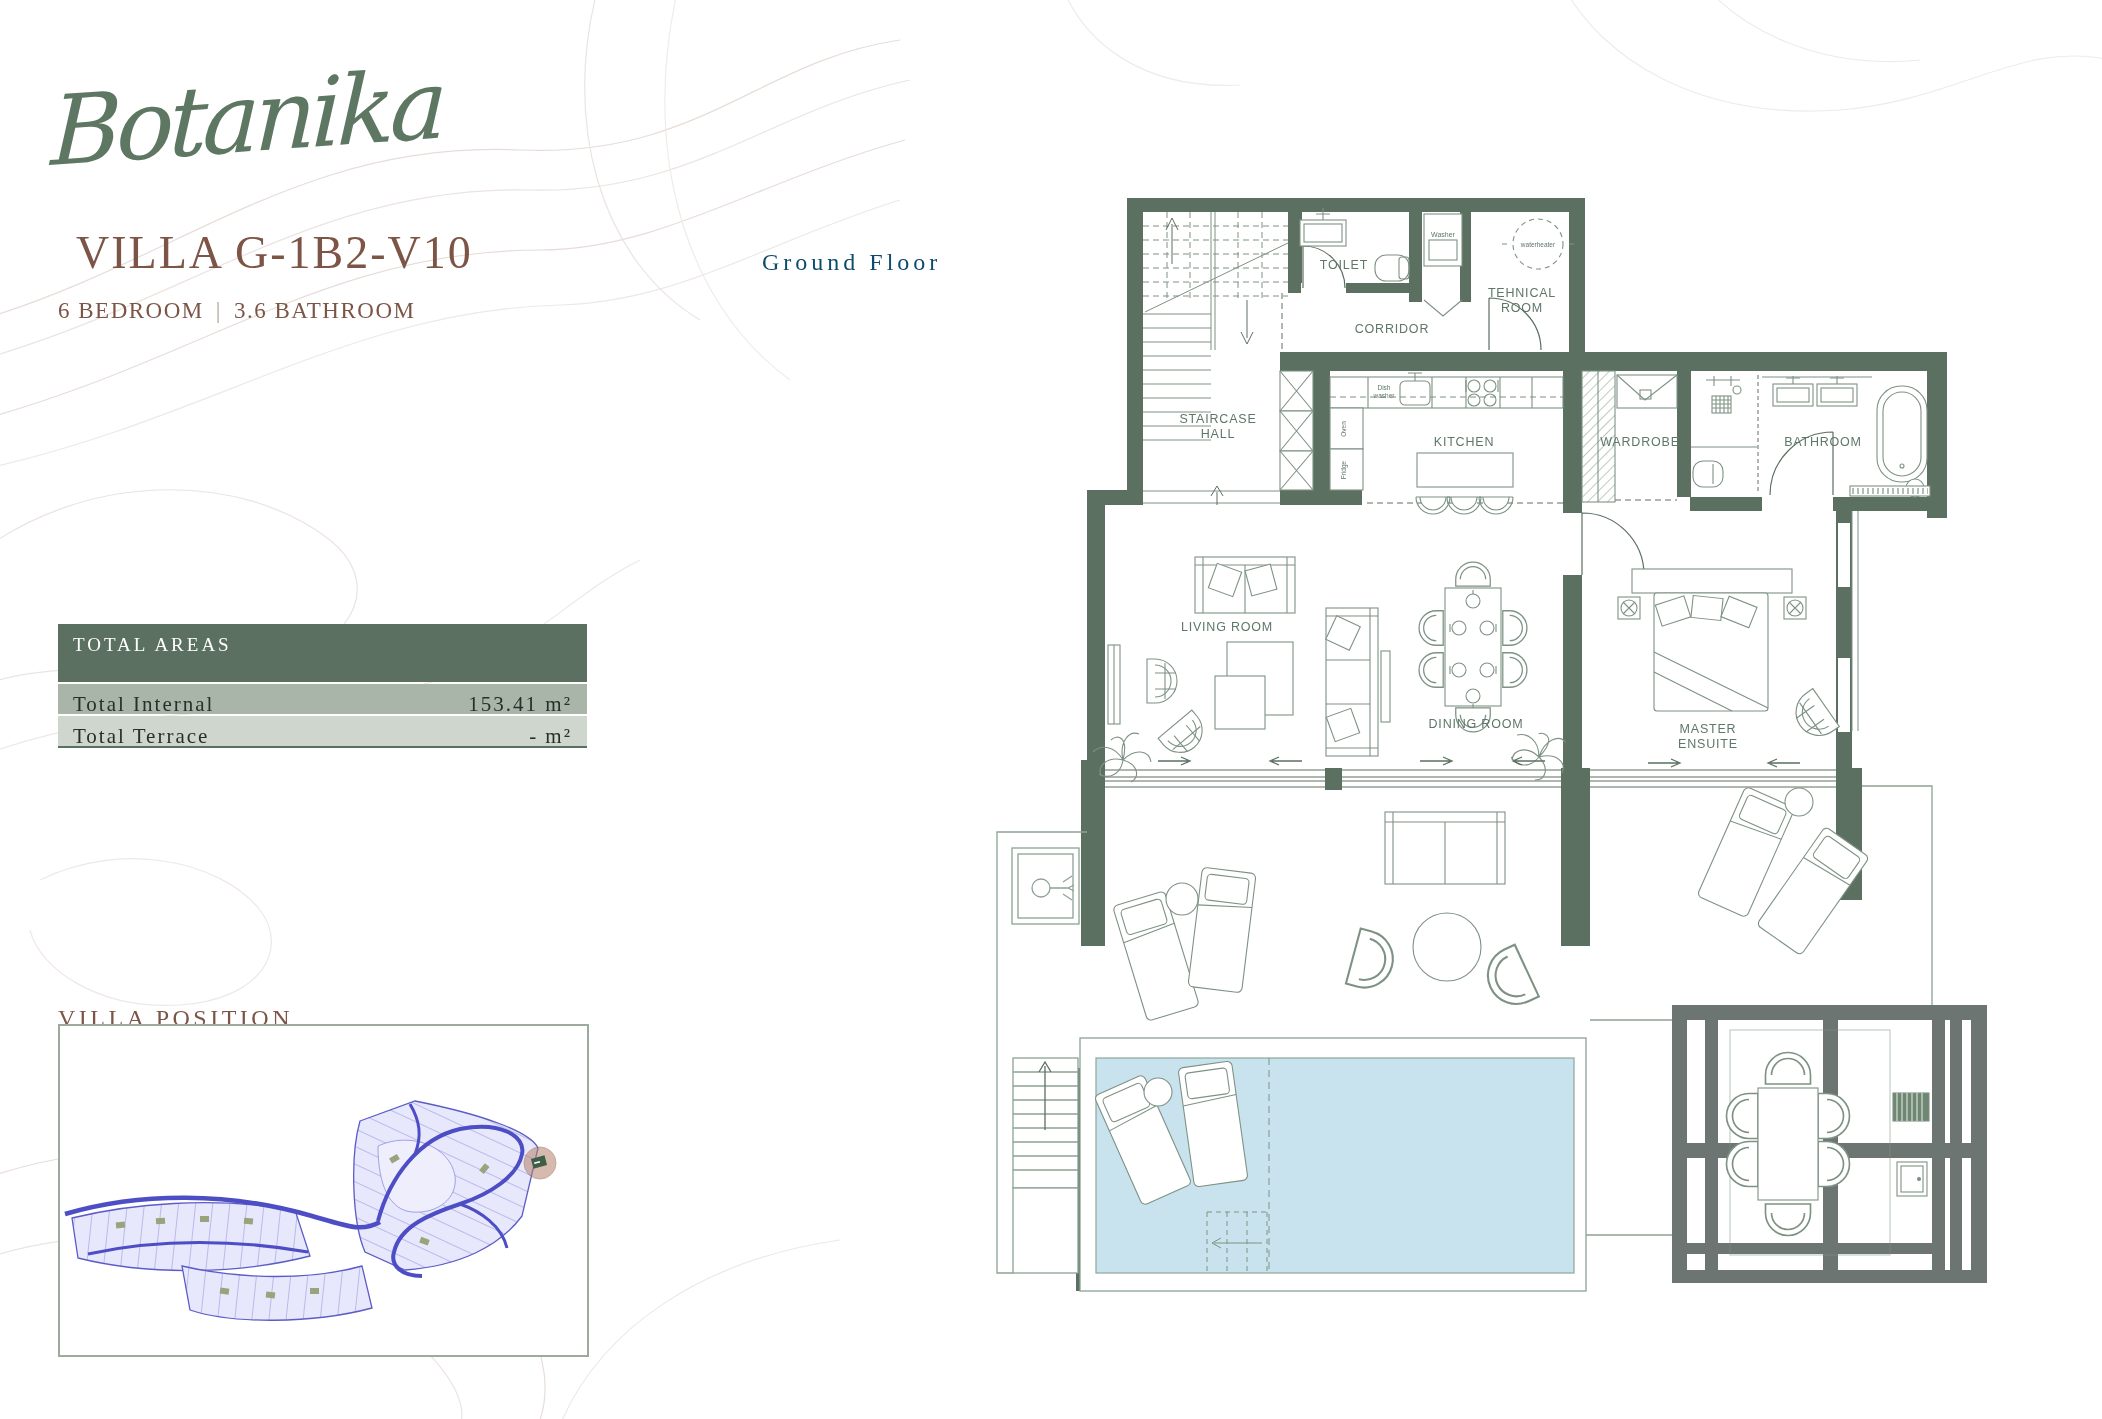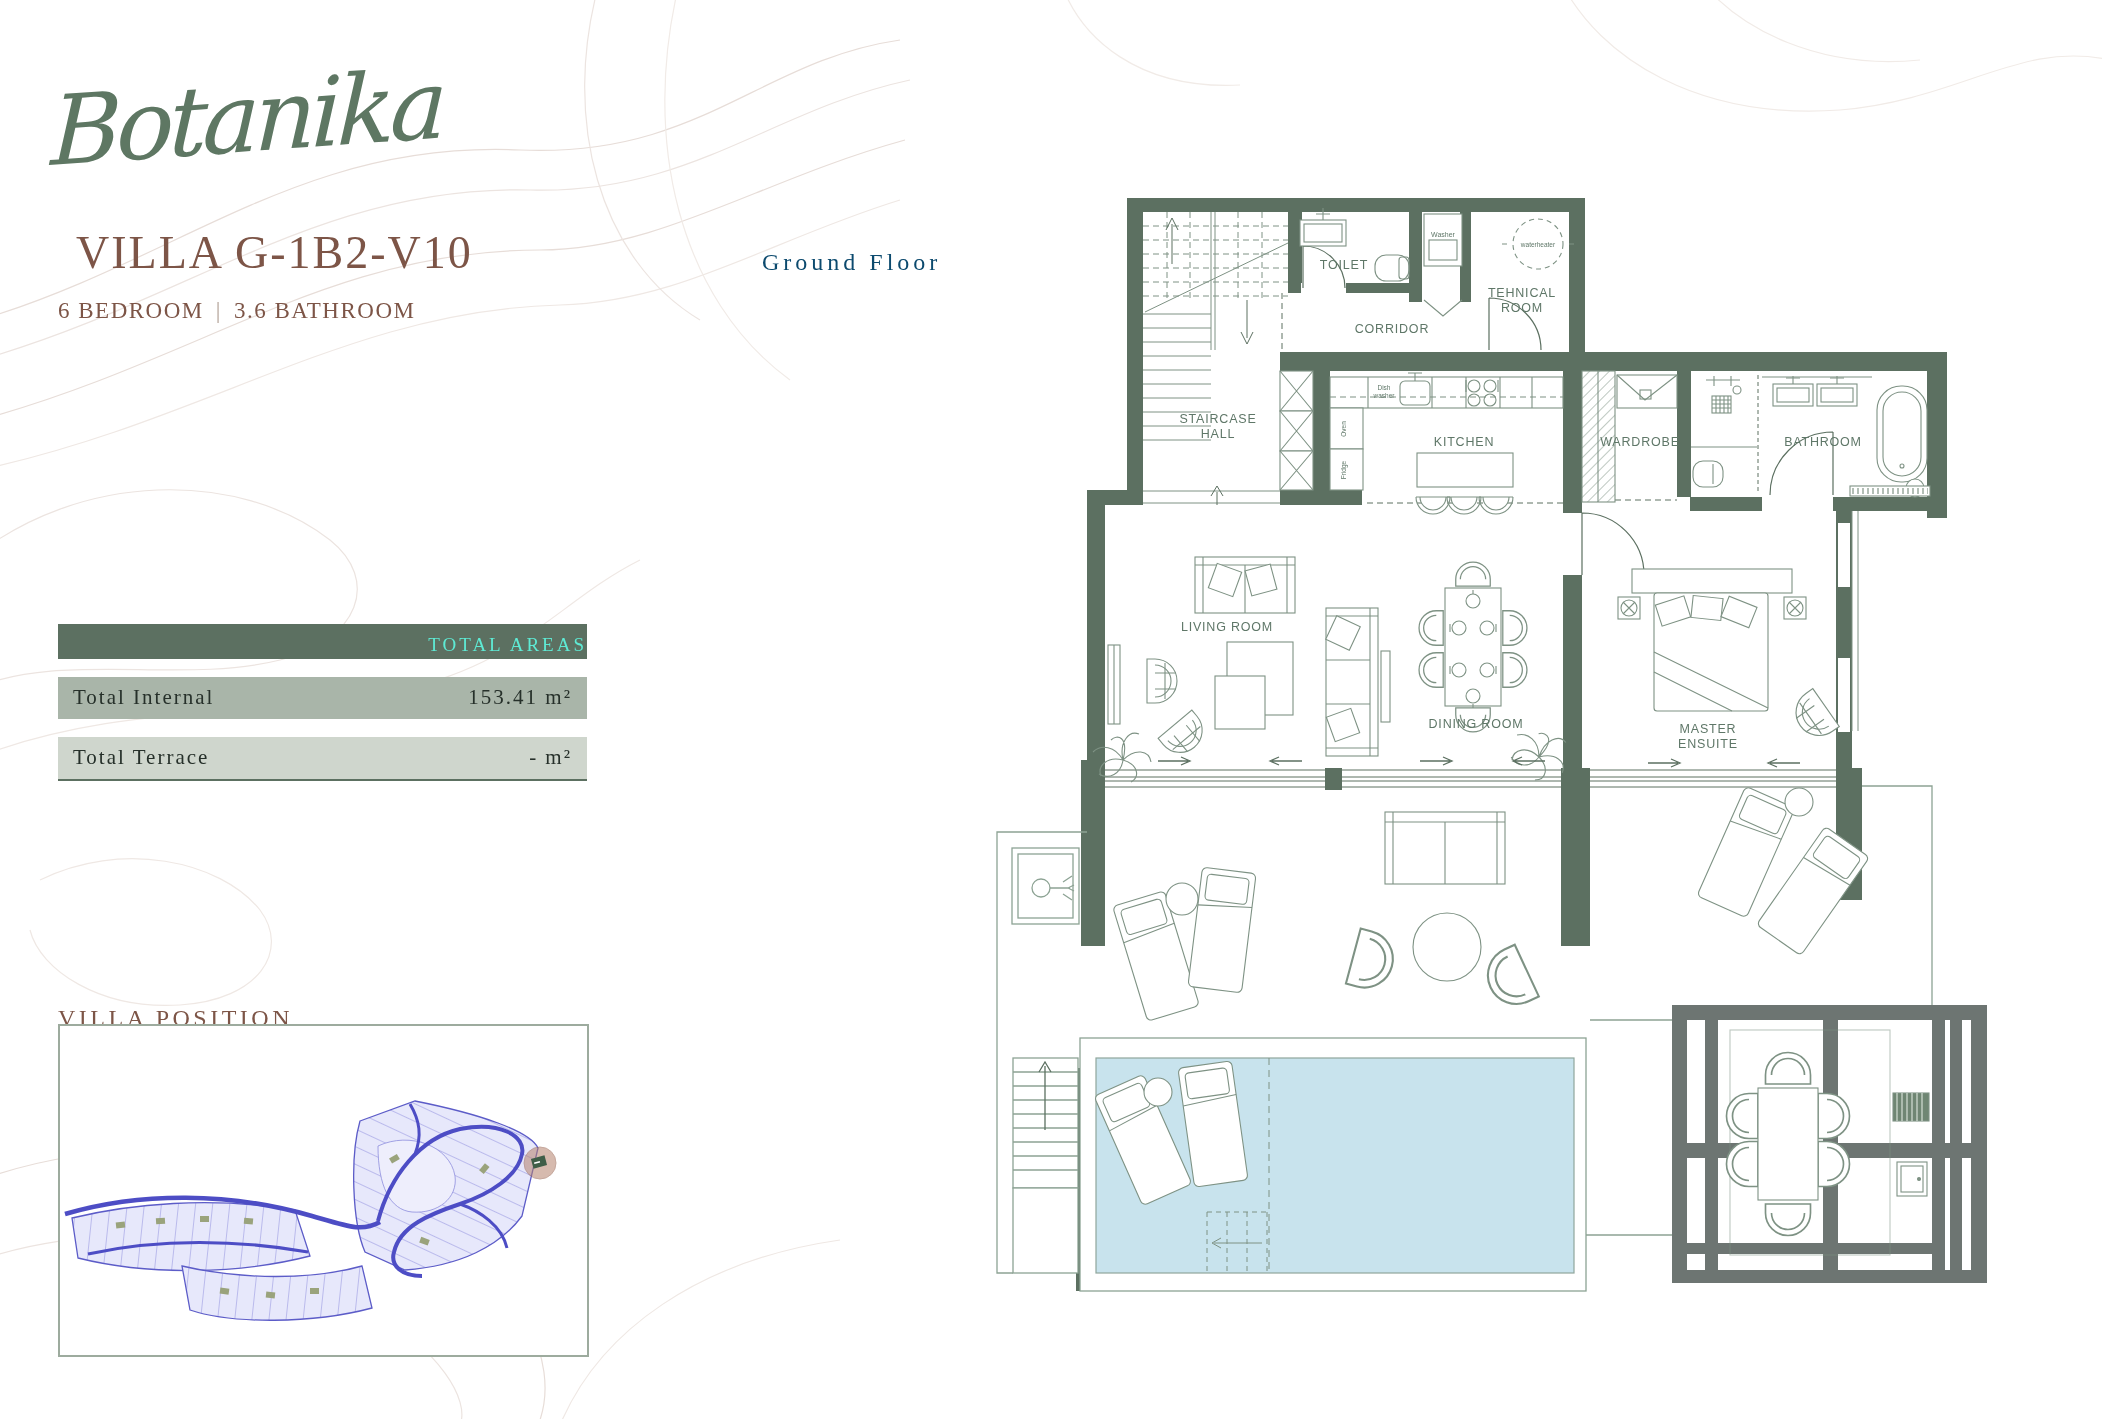--- a/index.html
+++ b/index.html
@@ -7,24 +7,24 @@
        font-family:"Liberation Serif", serif;}
   svg{position:absolute;left:0;top:0;}
   .abs{position:absolute;}
   
   .villa-title{left:56px;top:226px;font-size:46px;letter-spacing:2px;color:#7d5547;font-weight:500;margin-left:20px;}
   .villa-sub{left:58px;top:298px;font-size:23px;letter-spacing:1.5px;color:#7d5547;}
   .villa-sub .sep{color:#b3a297;margin:0 12px;font-weight:400;}
   .ground-floor{left:762px;top:249px;font-size:24px;letter-spacing:4px;color:#0c4a6e;}
   
   .areas{left:58px;top:624px;width:529px;border-bottom:2px solid #5c7061;}
-  .areas .hd{background:#5c7061;color:#5eead4;height:35px;line-height:41px;
-             font-size:19px;letter-spacing:3px;padding-left:15px;text-align:right;}
-  .areas .row{height:42px;line-height:41px;display:flex;justify-content:space-between;
-              font-size:21px;letter-spacing:2px;color:#26302a;margin-top:18px;
+  .areas .hd{background:#5c7061;color:#ffffff;height:58px;line-height:41px;
+             font-size:19px;letter-spacing:3px;padding-left:15px;}
+  .areas .row{height:30px;line-height:41px;display:flex;justify-content:space-between;
+              font-size:21px;letter-spacing:2px;color:#26302a;margin-top:2px;
               padding:0 15px;}
   .areas .row.r1{background:#a9b5a9;}
   .areas .row.r2{background:#cfd6cd;}
   .vp-heading{left:58px;top:977px;font-size:24px;letter-spacing:3.5px;color:#7d5547;margin-top:28px;}
   .vp-box{left:58px;top:1024px;width:527px;height:329px;border:2px solid #9dab9e;background:#fff;}
   .logo-wrap{left:48px;top:28px;width:490px;height:175px;}
 </style>
 </head>
 <body>
 

